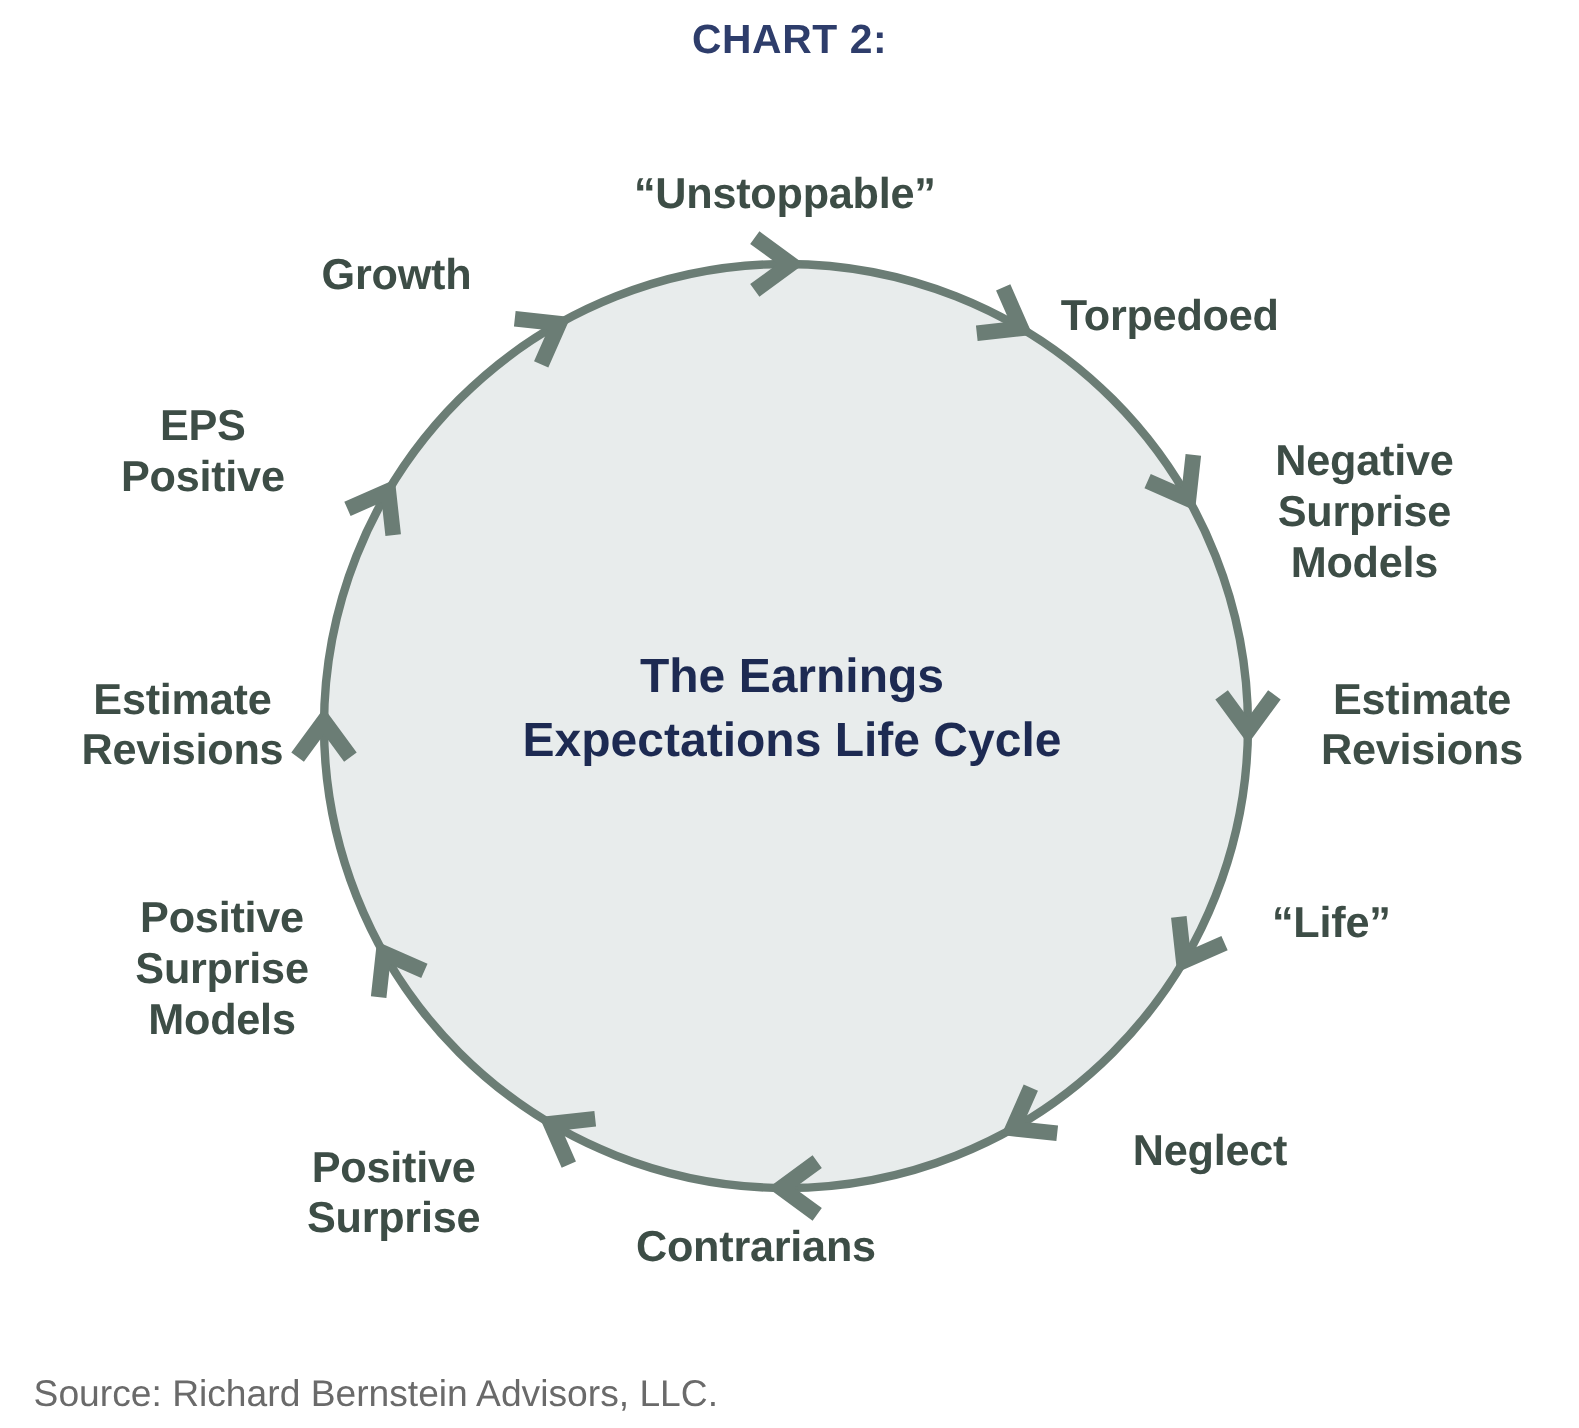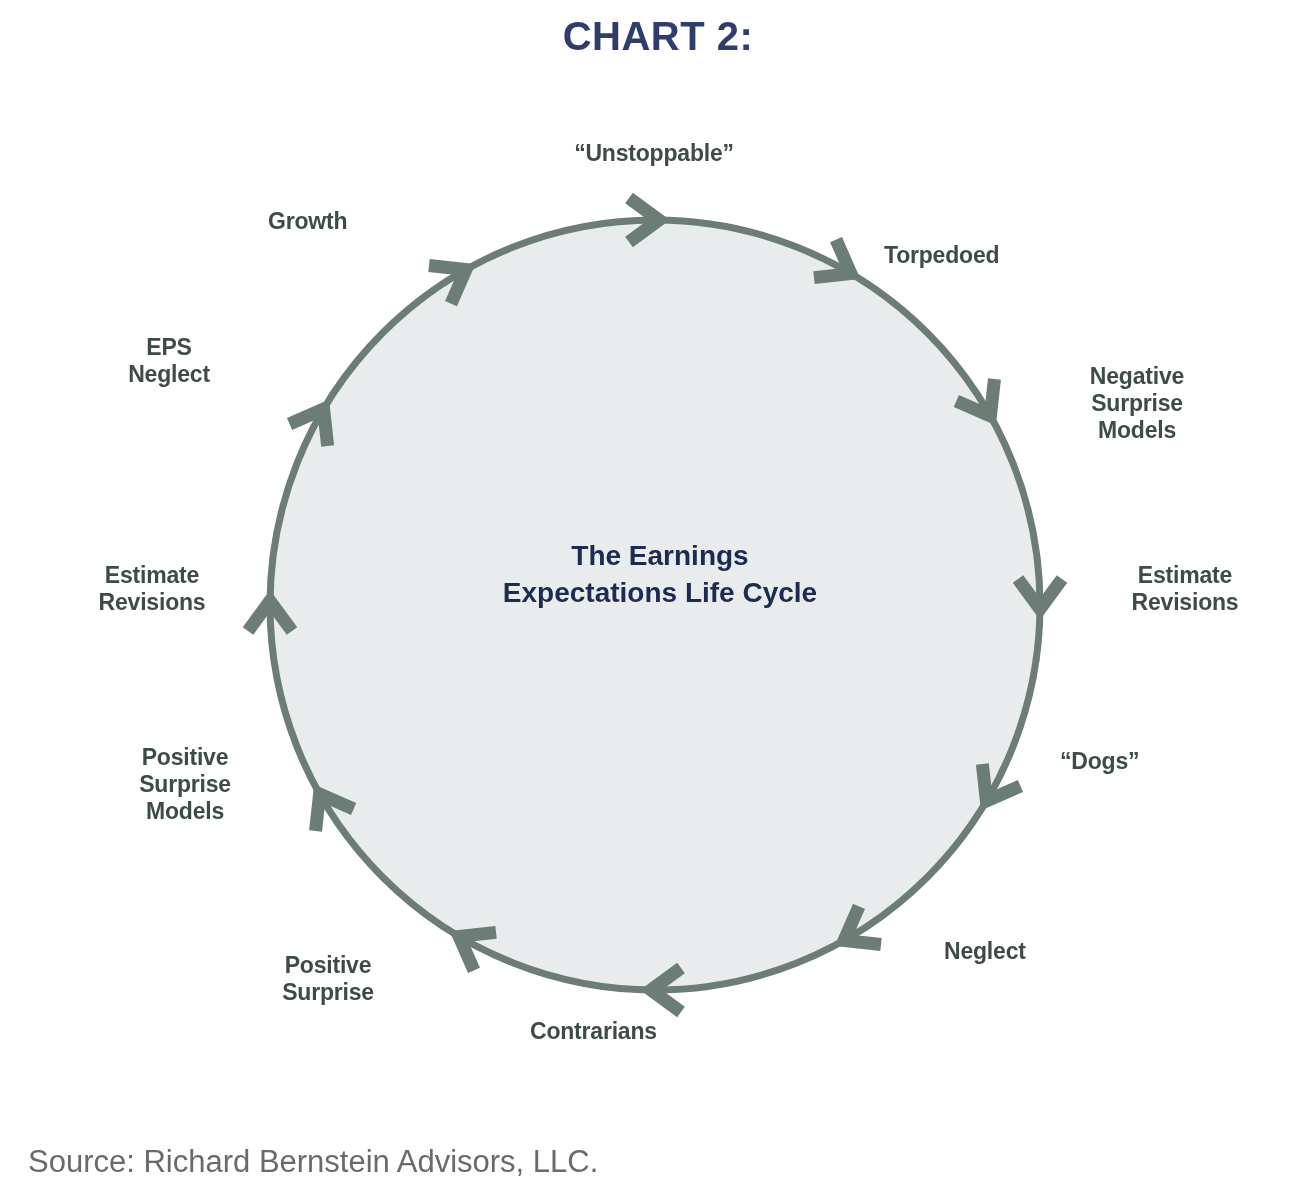--- a/index.html
+++ b/index.html
@@ -16,21 +16,21 @@
   }
 
   #chart-title {
     position: absolute;
     top: 14px;
     left: 0;
     width: 1316px;
     text-align: center;
     font-family: "Liberation Sans", sans-serif;
     font-weight: bold;
-    font-size: 40px;
+    font-size: 34px;
     letter-spacing: 0.5px;
     color: #2e3d6b;
   }
 
   #diagram-area {
     position: absolute;
     top: 0;
     left: 0;
     width: 1316px;
     height: 1120px;
@@ -41,36 +41,36 @@
     top: 0;
     left: 0;
     width: 1316px;
     height: 1120px;
   }
 
   .cycle-label {
     position: absolute;
     font-family: "Liberation Sans", sans-serif;
     font-weight: bold;
-    font-size: 23px;
+    font-size: 36px;
     line-height: 1.18;
     color: #3d4d46;
     white-space: pre-line;
     letter-spacing: -0.2px;
   }
 
   #center-text {
     position: absolute;
     left: 330px;
     top: 538px;
     width: 660px;
     text-align: center;
     font-family: "Liberation Sans", sans-serif;
     font-weight: bold;
-    font-size: 28px;
+    font-size: 40px;
     line-height: 1.32;
     color: #1d2a52;
     white-space: pre-line;
   }
 
   #source-note {
     position: absolute;
     left: 28px;
     top: 1144px;
     font-family: "Liberation Sans", sans-serif;
@@ -148,36 +148,36 @@
 
   <div class="cycle-label" style="left:884px; top:218px; text-align:left;margin-top:24px;">Torpedoed</div>
 
   <div class="cycle-label" style="left:1032px; top:335px; text-align:center; width:210px;margin-top:28px;">Negative
 Surprise
 Models</div>
 
   <div class="cycle-label" style="left:1082px; top:562px; text-align:center; width:206px;">Estimate
 Revisions</div>
 
-  <div class="cycle-label" style="left:1060px; top:748px; text-align:left;">“Dogs”</div>
+  <div class="cycle-label" style="left:1060px; top:748px; text-align:left;">“Life”</div>
 
   <div class="cycle-label" style="left:944px; top:938px; text-align:left;">Neglect</div>
 
   <div class="cycle-label" style="left:530px; top:1018px; text-align:left; width:250px;">Contrarians</div>
 
   <div class="cycle-label" style="left:228px; top:952px; text-align:center; width:200px;">Positive
 Surprise</div>
 
   <div class="cycle-label" style="left:88px; top:744px; text-align:center; width:194px;">Positive
 Surprise
 Models</div>
 
   <div class="cycle-label" style="left:48px; top:562px; text-align:center; width:208px;">Estimate
 Revisions</div>
 
   <div class="cycle-label" style="left:40px; top:334px; text-align:center; width:258px;">EPS
-Neglect</div>
+Positive</div>
 
   <div class="cycle-label" style="left:268px; top:208px; text-align:center;">Growth</div>
 
 </div>
 
 <div id="source-note">Source: Richard Bernstein Advisors, LLC.</div>
 
 </body></html>

